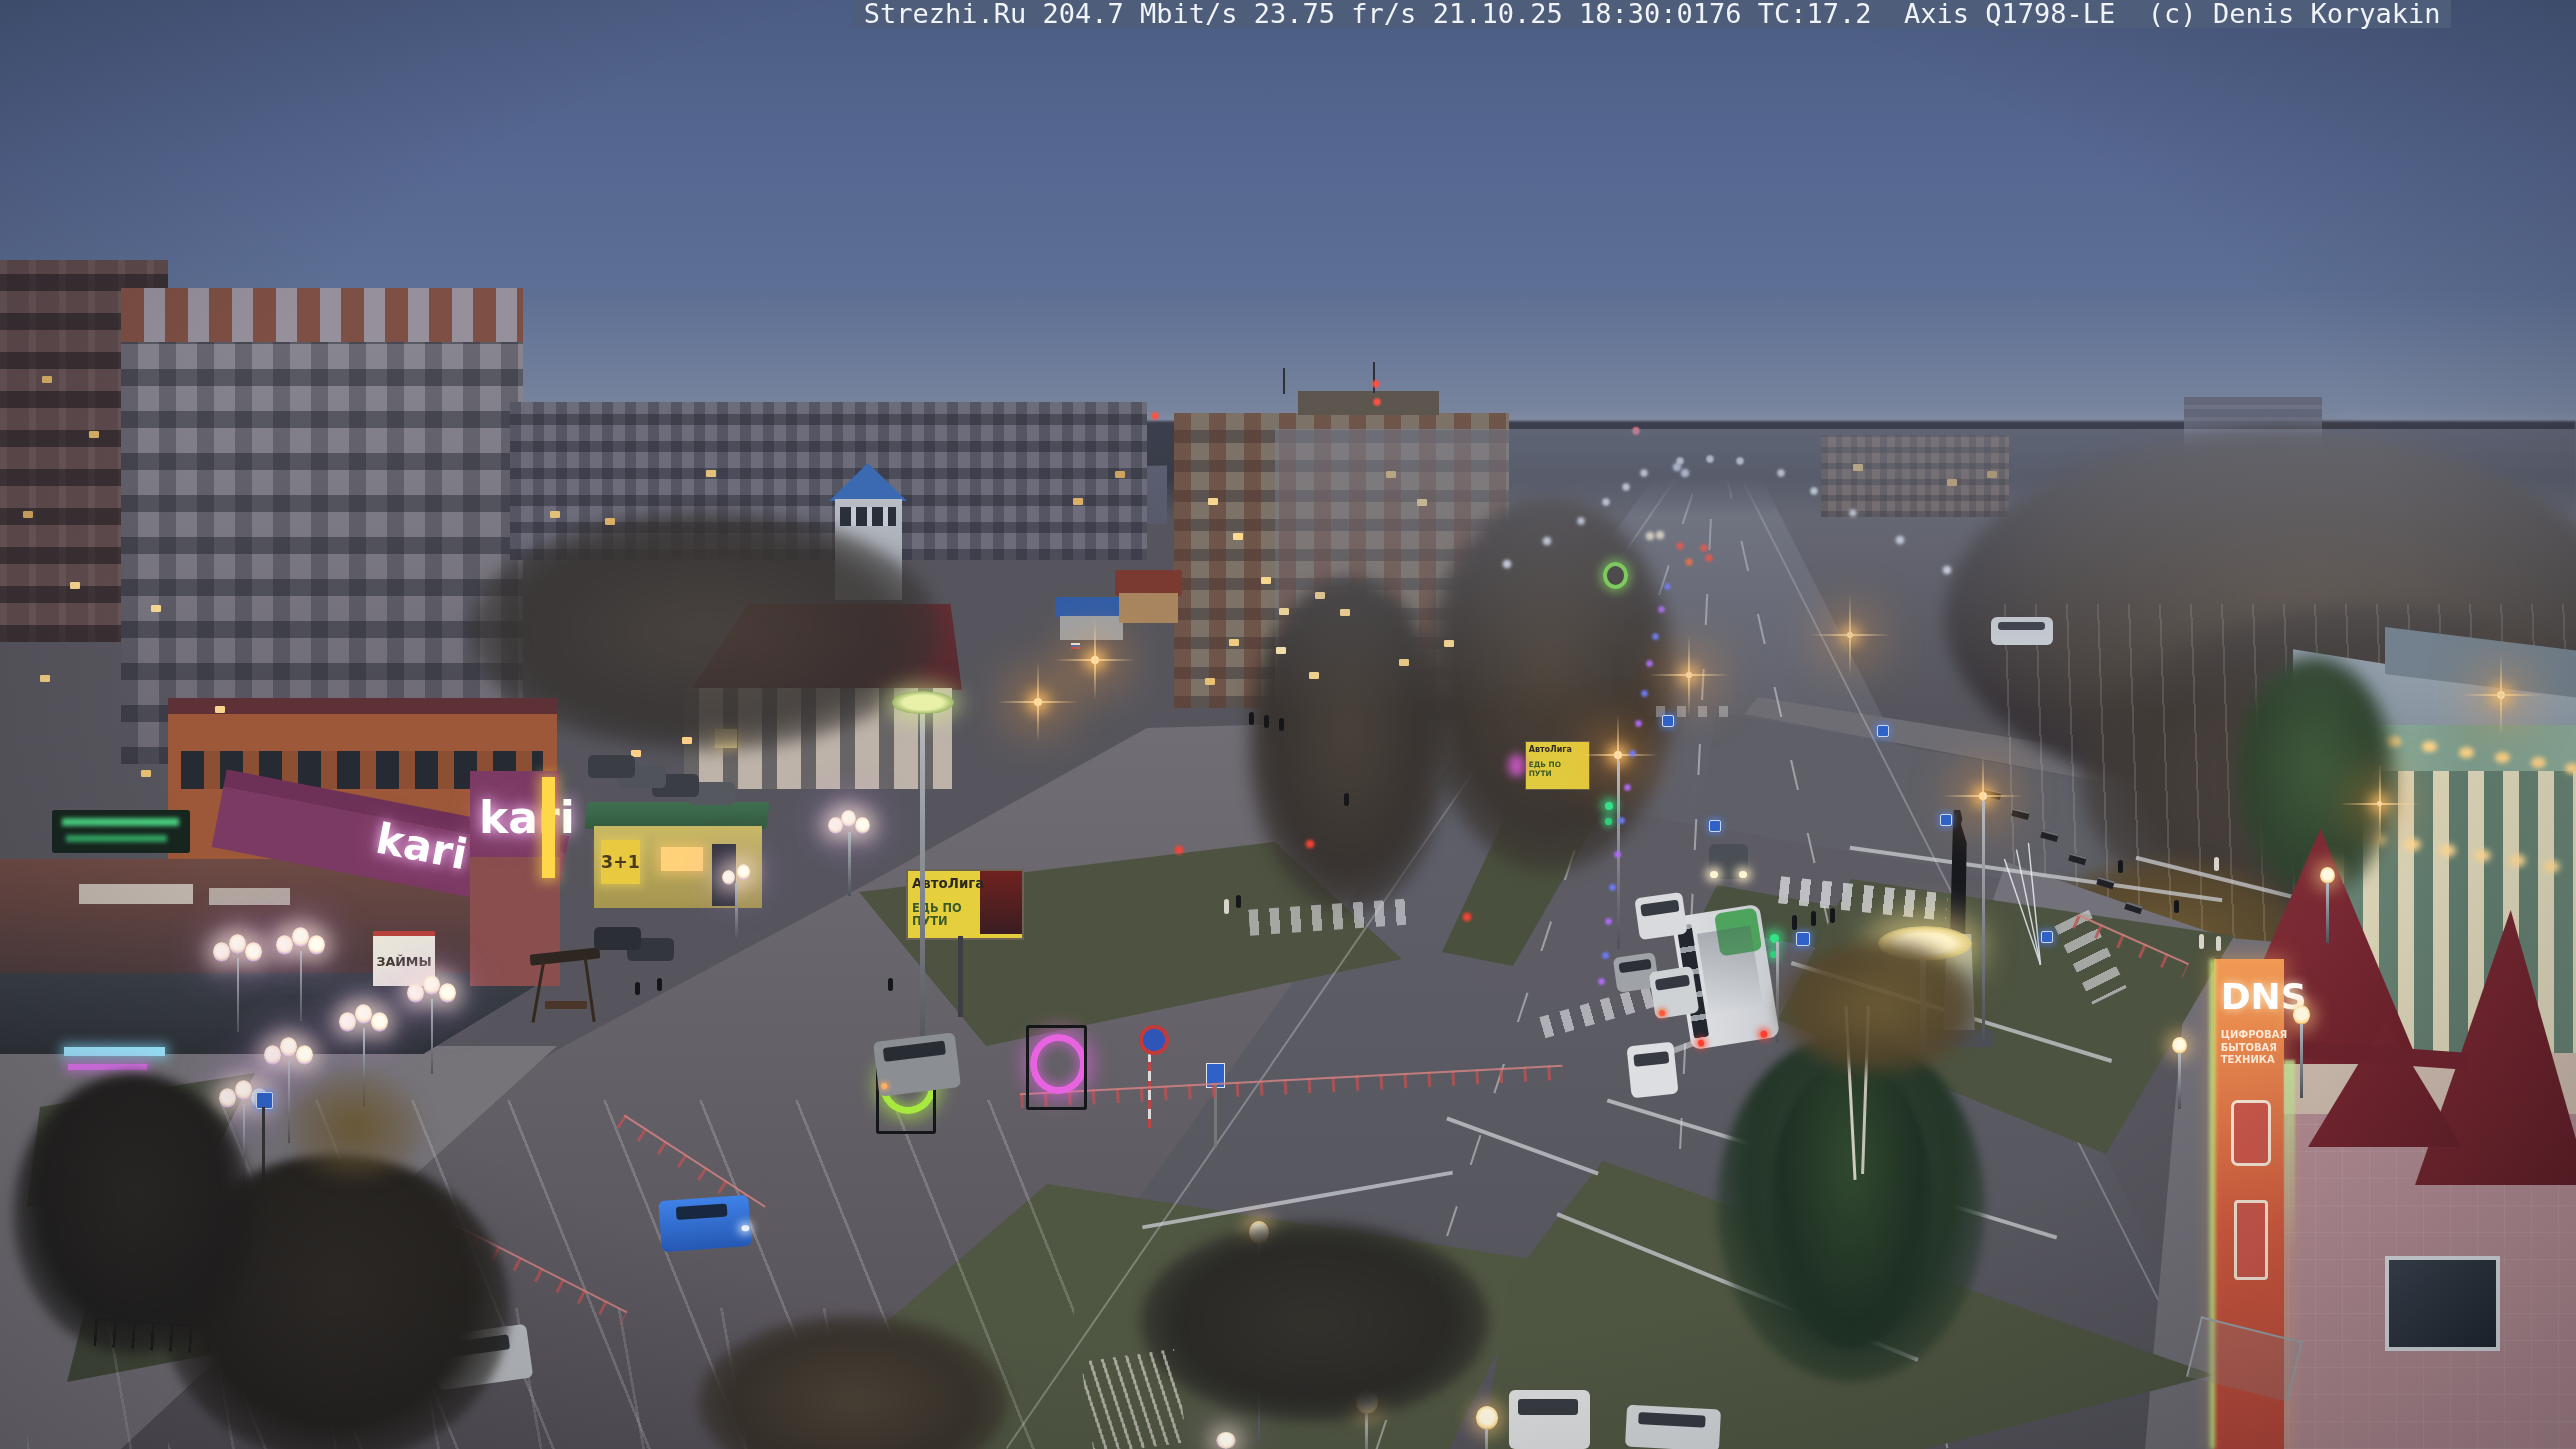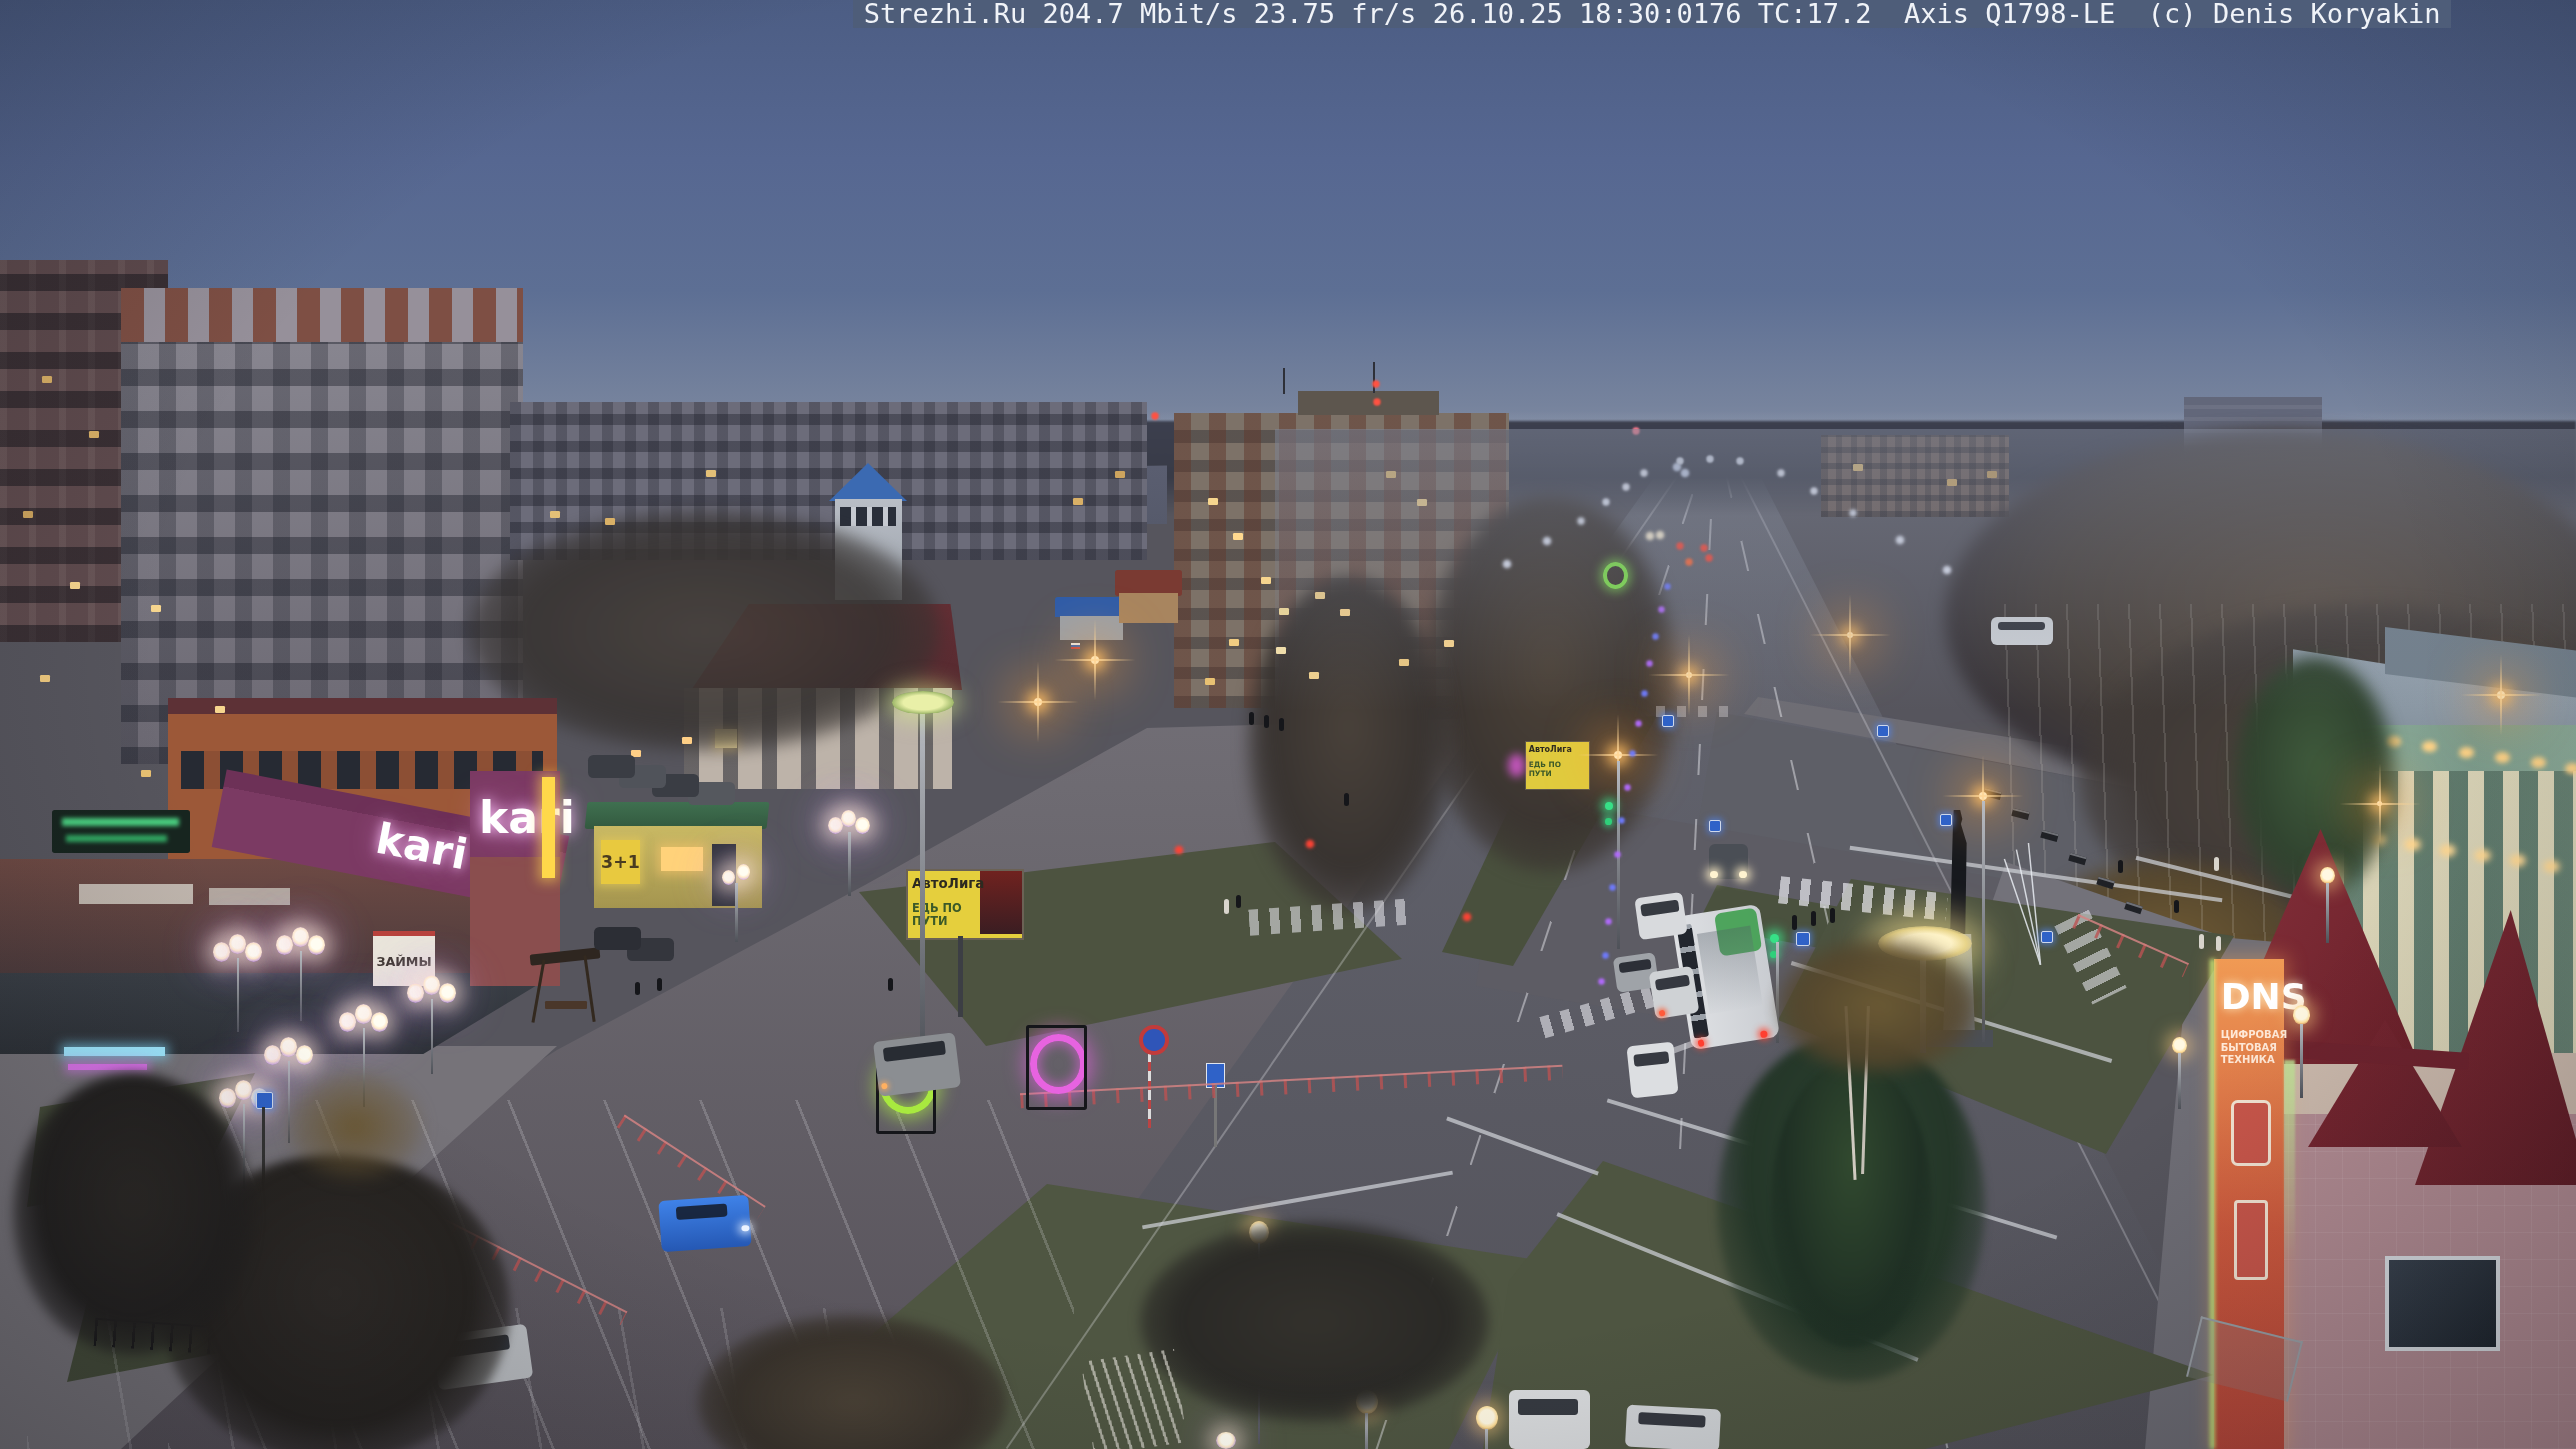--- a/index.html
+++ b/index.html
@@ -521,16 +521,16 @@
     background:radial-gradient(ellipse,#4b4236 0%,#38322b 55%,transparent 92%);"></div>
   <div class="treemass" style="left:288px;top:1073px;width:134px;height:107px;background:radial-gradient(ellipse,#6b5833 0%,transparent 90%);"></div>
 
   <div class="a" style="left:1275px;top:429px;width:1301px;height:282px;
     background:linear-gradient(180deg,rgba(125,132,150,.55),rgba(125,132,150,0));pointer-events:none;"></div>
 
   <div class="a" style="left:0;top:0;width:2576px;height:1449px;
     background:radial-gradient(ellipse at 50% 45%,transparent 62%,rgba(8,10,16,.28) 100%);pointer-events:none;"></div>
 
   <div class="caption">
-    <span>Strezhi.Ru 204.7 Mbit/s 23.75 fr/s 26.10.25 18:30:0176 TC:17.2  Axis Q1798-LE  (c) Denis Koryakin</span>
+    <span>Strezhi.Ru 204.7 Mbit/s 23.75 fr/s 21.10.25 18:30:0176 TC:17.2  Axis Q1798-LE  (c) Denis Koryakin</span>
   </div>
 </div>
 
 
 </body></html>

